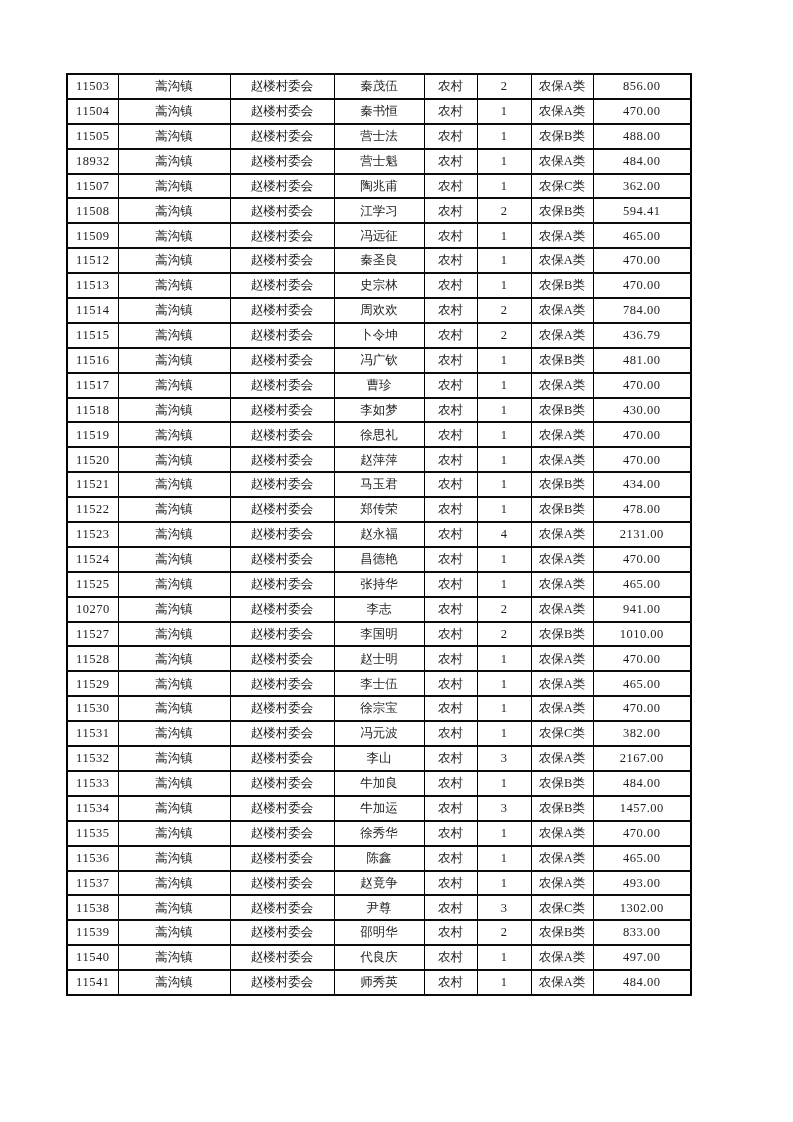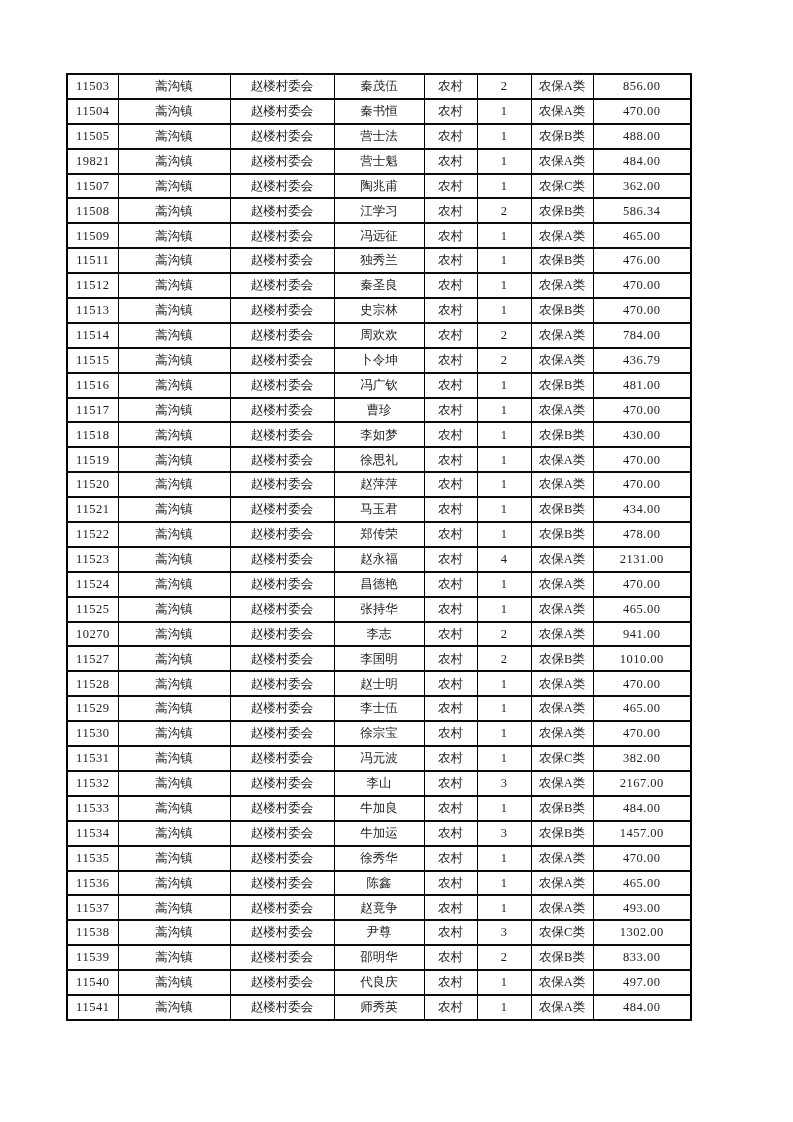--- a/index.html
+++ b/index.html
@@ -101,21 +101,21 @@
           <td class="col-0">11505</td>
           <td class="col-1">蒿沟镇</td>
           <td class="col-2">赵楼村委会</td>
           <td class="col-3">营士法</td>
           <td class="col-4">农村</td>
           <td class="col-5">1</td>
           <td class="col-6">农保B类</td>
           <td class="col-7">488.00</td>
         </tr>
         <tr>
-          <td class="col-0">19821</td>
+          <td class="col-0">18932</td>
           <td class="col-1">蒿沟镇</td>
           <td class="col-2">赵楼村委会</td>
           <td class="col-3">营士魁</td>
           <td class="col-4">农村</td>
           <td class="col-5">1</td>
           <td class="col-6">农保A类</td>
           <td class="col-7">484.00</td>
         </tr>
         <tr>
           <td class="col-0">11507</td>
@@ -128,41 +128,31 @@
           <td class="col-7">362.00</td>
         </tr>
         <tr>
           <td class="col-0">11508</td>
           <td class="col-1">蒿沟镇</td>
           <td class="col-2">赵楼村委会</td>
           <td class="col-3">江学习</td>
           <td class="col-4">农村</td>
           <td class="col-5">2</td>
           <td class="col-6">农保B类</td>
-          <td class="col-7">586.34</td>
+          <td class="col-7">594.41</td>
         </tr>
         <tr>
           <td class="col-0">11509</td>
           <td class="col-1">蒿沟镇</td>
           <td class="col-2">赵楼村委会</td>
           <td class="col-3">冯远征</td>
           <td class="col-4">农村</td>
           <td class="col-5">1</td>
           <td class="col-6">农保A类</td>
           <td class="col-7">465.00</td>
-        </tr>
-        <tr>
-          <td class="col-0">11511</td>
-          <td class="col-1">蒿沟镇</td>
-          <td class="col-2">赵楼村委会</td>
-          <td class="col-3">独秀兰</td>
-          <td class="col-4">农村</td>
-          <td class="col-5">1</td>
-          <td class="col-6">农保B类</td>
-          <td class="col-7">476.00</td>
         </tr>
         <tr>
           <td class="col-0">11512</td>
           <td class="col-1">蒿沟镇</td>
           <td class="col-2">赵楼村委会</td>
           <td class="col-3">秦圣良</td>
           <td class="col-4">农村</td>
           <td class="col-5">1</td>
           <td class="col-6">农保A类</td>
           <td class="col-7">470.00</td>

